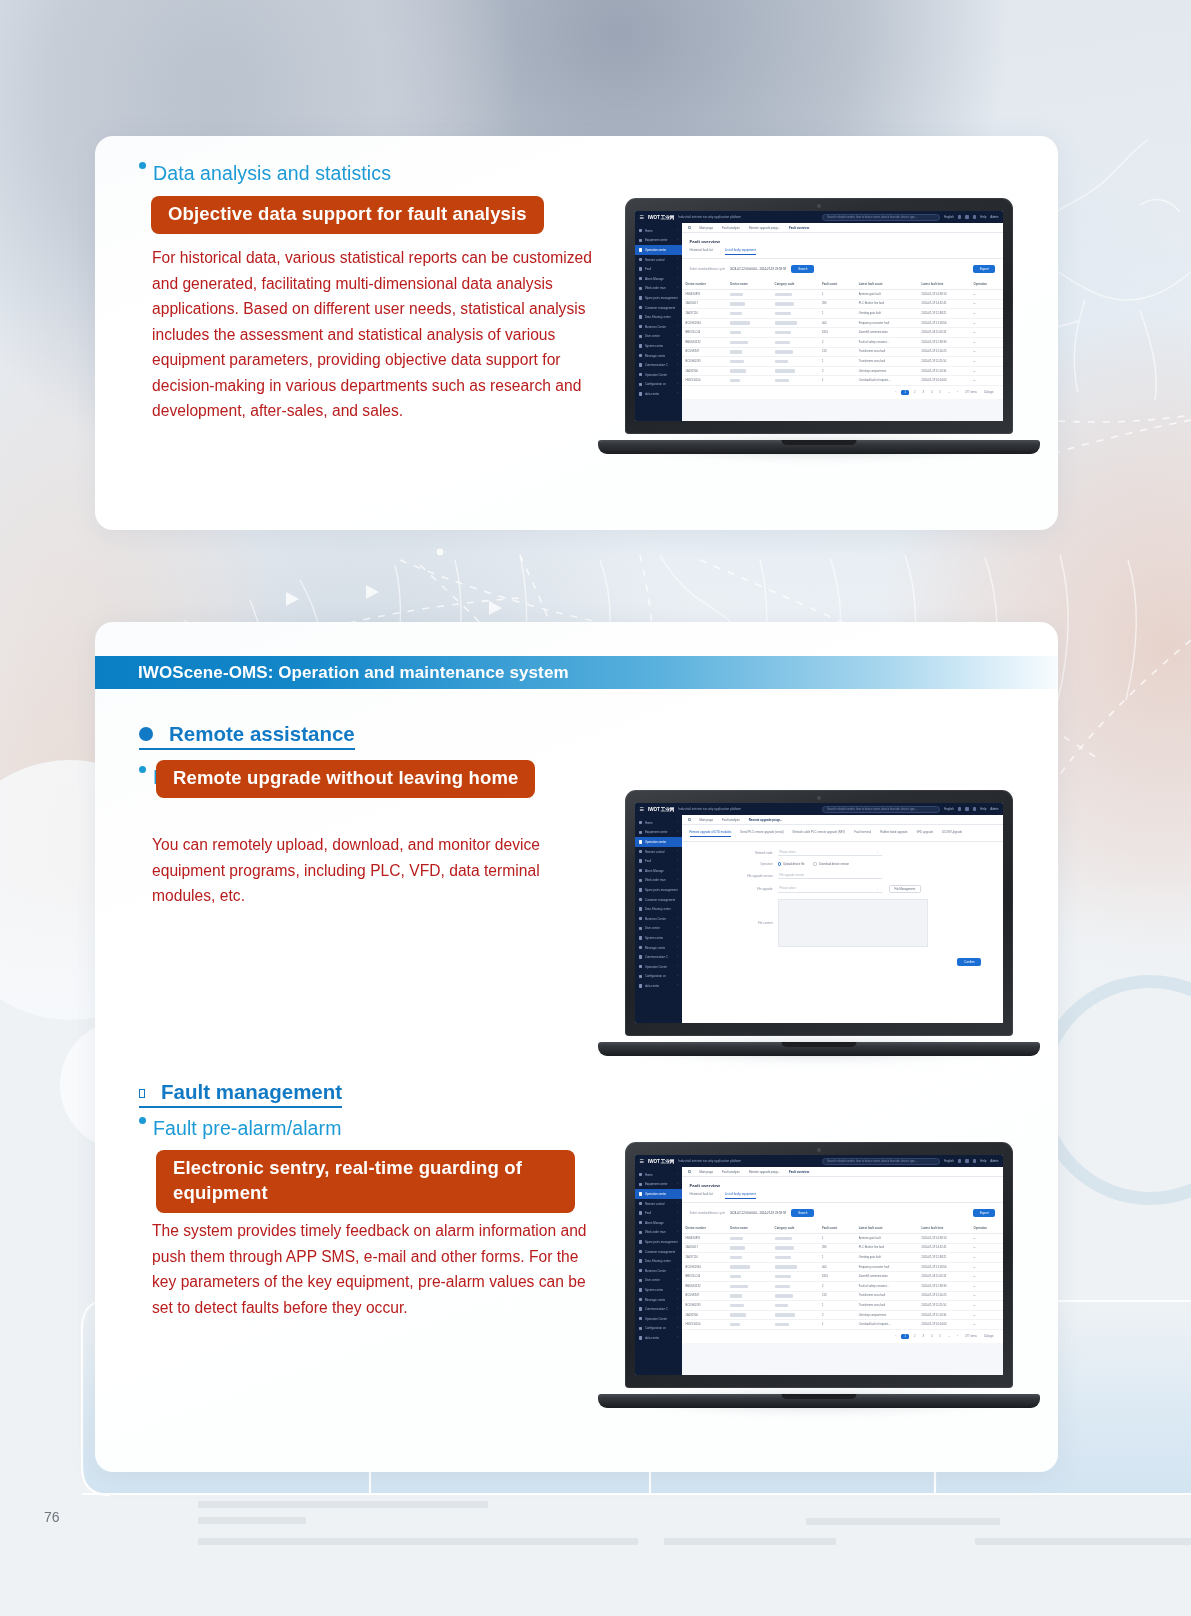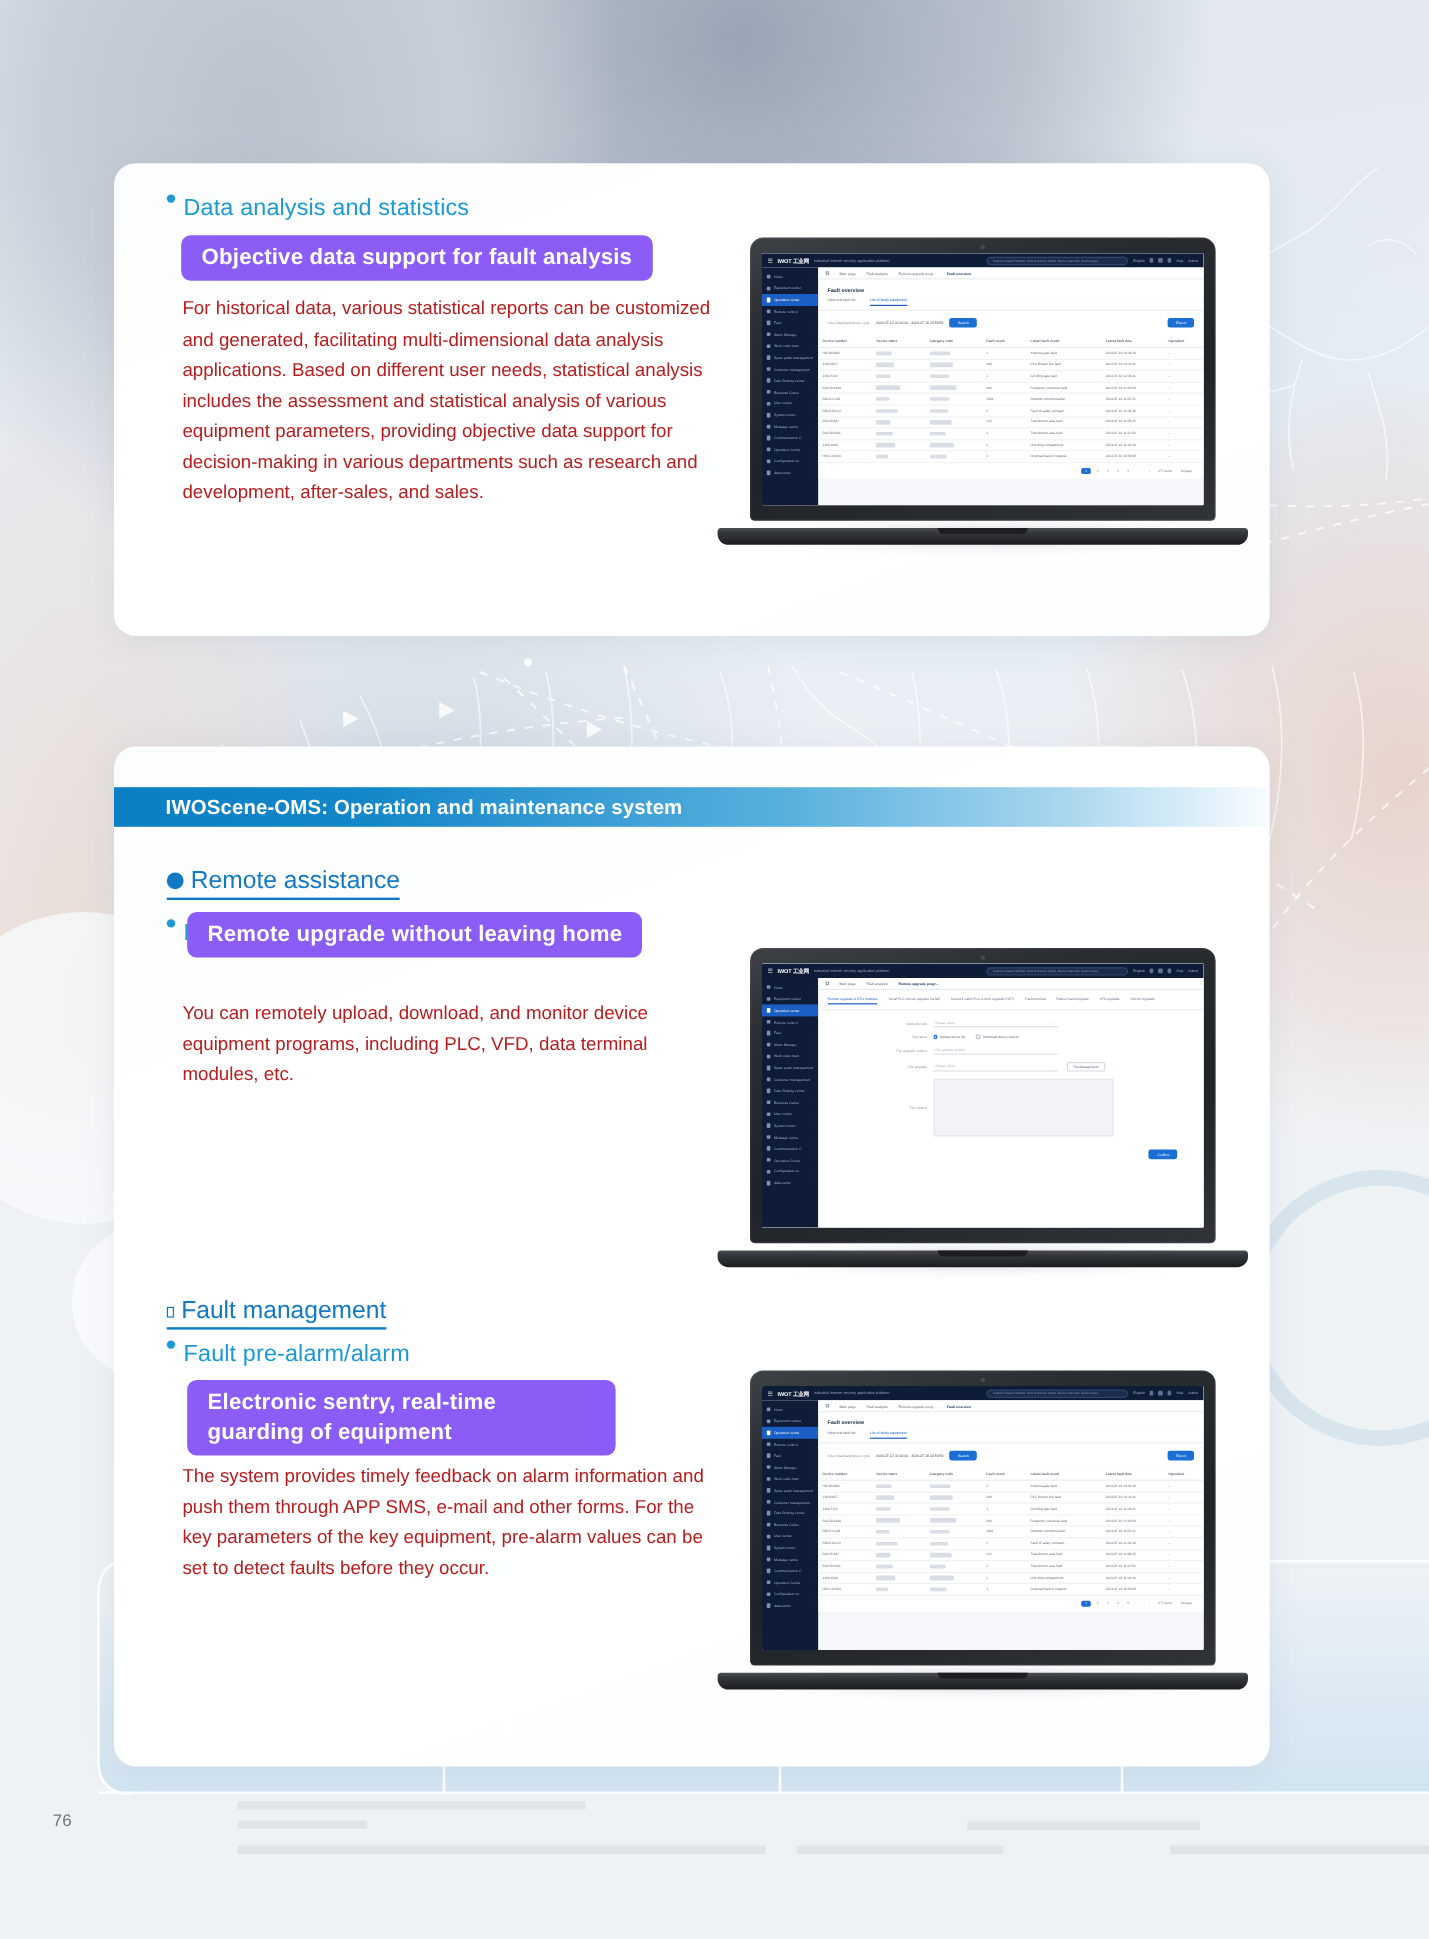--- a/index.html
+++ b/index.html
@@ -95,21 +95,21 @@
   .bullet-heading .dot {
     width: 7px;
     height: 7px;
     border-radius: 50%;
     background: #1b9ad6;
     flex: 0 0 auto;
   }
 
   .badge {
     display: inline-block;
-    background: #8b5cf6;
+    background: #c2410c;
     color: #ffffff;
     font-size: 18.5px;
     font-weight: 700;
     letter-spacing: 0.15px;
     border-radius: 8px;
     padding: 6px 17px 7px 17px;
     line-height: 1.34;
   }
 
   .body-text {
@@ -141,24 +141,24 @@
     font-weight: 700;
     letter-spacing: 0.1px;
     margin-left: 43px;
   }
 
   
   .major-heading {
     position: absolute;
     display: flex;
     align-items: center;
-    gap: 6px;
+    gap: 16px;
     color: #1279c4;
     font-size: 20.5px;
-    font-weight: 400;
+    font-weight: 700;
     border-bottom: 2.2px solid #1279c4;
     padding-bottom: 2px;
     white-space: nowrap;
   }
   .major-heading .bigdot {
     width: 14px; height: 14px;
     border-radius: 50%;
     background: #1279c4;
     flex: 0 0 auto;
   }
@@ -171,21 +171,21 @@
   }
 
   #remote-assistance-heading { left: 139px; top: 722px; }
   #fault-management-heading  { left: 139px; top: 1080px; }
 
   #sec2-heading { position: absolute; left: 139px; top: 766px; }
   #sec2-badge   { position: absolute; left: 156px; top: 760px; }
   #sec2-body    { position: absolute; left: 152px; top: 832px; width: 432px; }
 
   #sec3-heading { position: absolute; left: 139px; top: 1117px; }
-  #sec3-badge   { position: absolute; left: 156px; top: 1150px; width: 357px; }
+  #sec3-badge   { position: absolute; left: 156px; top: 1150px; width: 419px; }
   #sec3-body    { position: absolute; left: 152px; top: 1218px; width: 444px; }
 
   
   .laptop { position: absolute; }
 
   .laptop-shadow {
     position: absolute;
     left: 8%;
     bottom: -6px;
     width: 84%;

